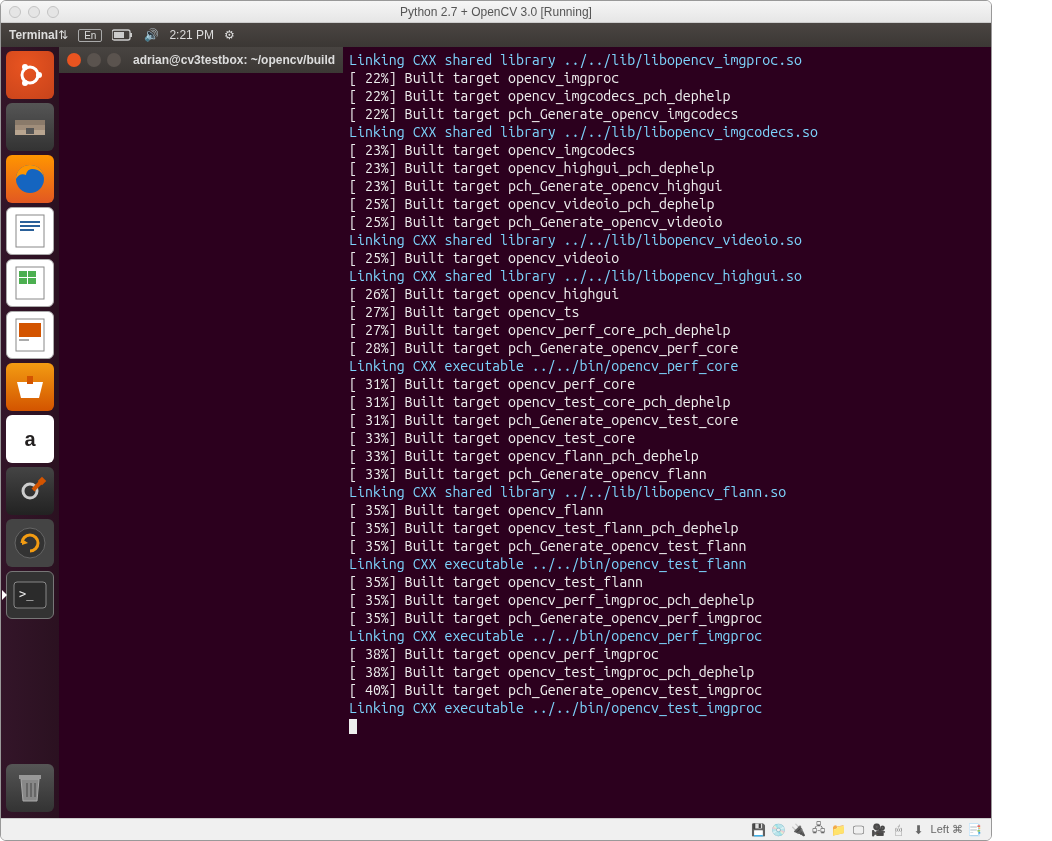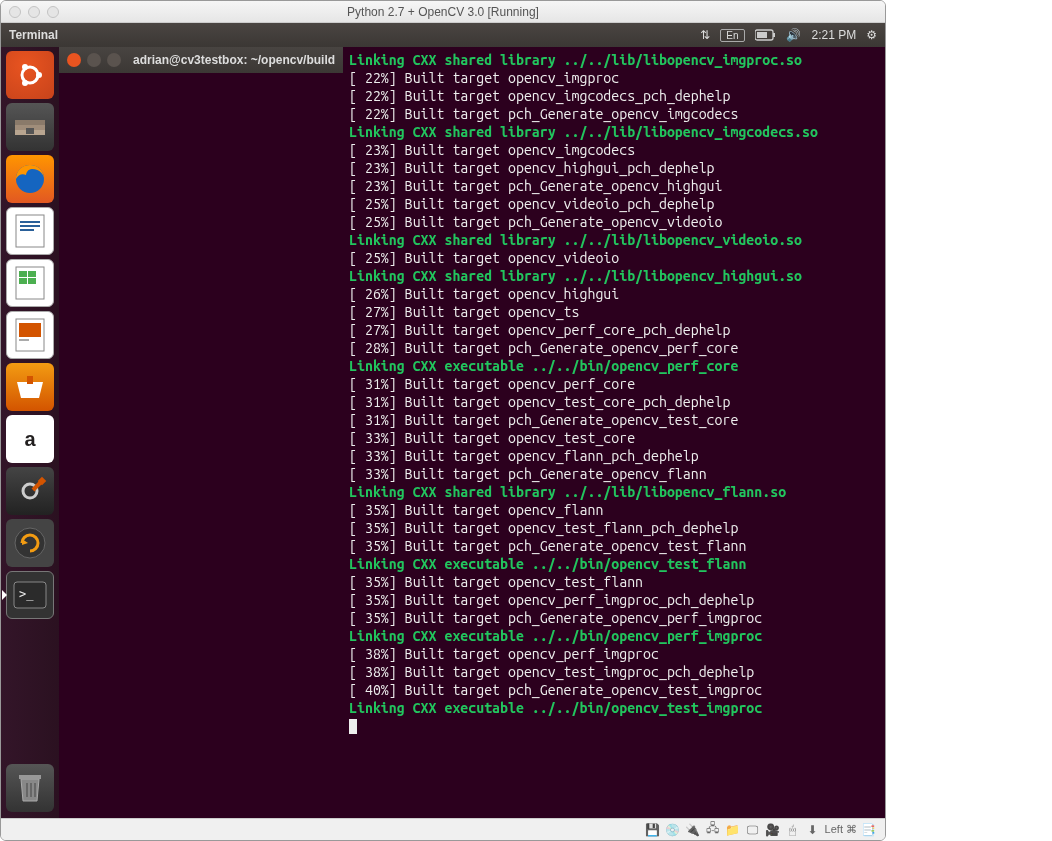--- a/index.html
+++ b/index.html
@@ -1,21 +1,21 @@
 <!DOCTYPE html>
 <html><head>
 <meta charset="utf-8">
 <style>
 * { margin: 0; padding: 0; box-sizing: border-box; }
 body {
   font-family: "Lucida Grande", "Helvetica Neue", Arial, sans-serif;
   background: #fff;
 }
 .window {
-  width: 886px;
+  width: 992px;
   height: 841px;
   background: #fff;
   position: relative;
   border: 1px solid #999;
   border-radius: 6px;
   overflow: hidden;
 }
 .mac-titlebar {
   height: 22px;
   background: linear-gradient(#f6f6f6, #e6e6e6);
@@ -48,21 +48,20 @@
   left: 0;
   right: 0;
   bottom: 22px;
   background: #2b2b2b;
 }
 .ubuntu-menubar {
   height: 24px;
   background: linear-gradient(#4a4542, #3b3734);
   display: flex;
   align-items: center;
-  justify-content: space-between;
   padding: 0 8px;
   color: #ddd;
   font-size: 12px;
 }
 .menubar-left { font-weight: bold; }
 .menubar-right { display: flex; gap: 10px; align-items: center; }
 .menubar-right span { display: inline-flex; align-items: center; }
 .ubuntu-desktop {
   position: absolute;
   top: 24px;
@@ -144,21 +143,21 @@
 .term-body {
   flex: 1;
   padding: 4px 6px;
   font-family: "Ubuntu Mono", "DejaVu Sans Mono", monospace;
   font-size: 14.2px;
   line-height: 18px;
   color: #eee;
   white-space: pre;
   overflow: hidden;
 }
-.term-body .linking { color: #22c55e; font-weight: bold; }
+.term-body .linking { color: #7dd3fc; font-weight: normal; }
 .term-cursor {
   display: inline-block;
   width: 8px; height: 15px;
   background: #eee;
   vertical-align: text-bottom;
 }
 .vb-statusbar {
   position: absolute;
   left: 0; right: 0; bottom: 0;
   height: 22px;

